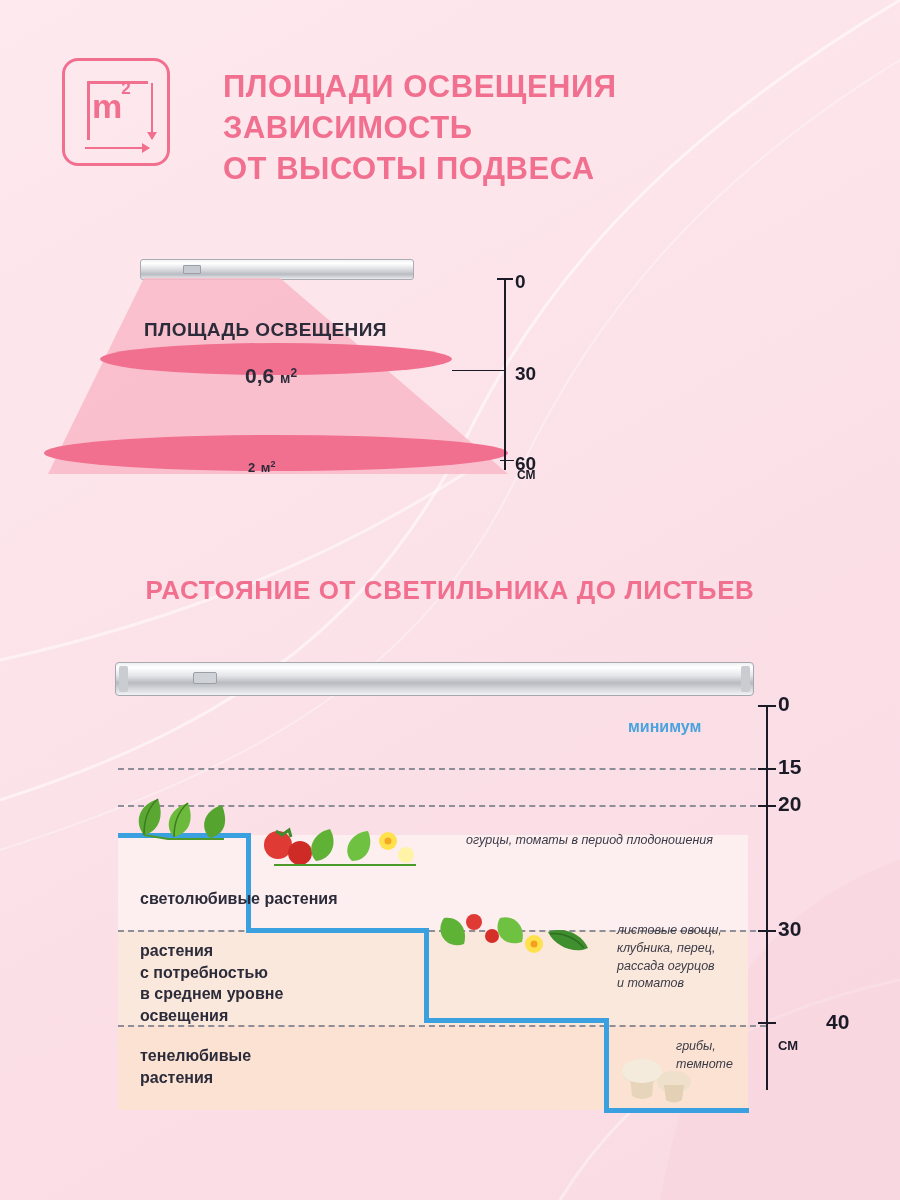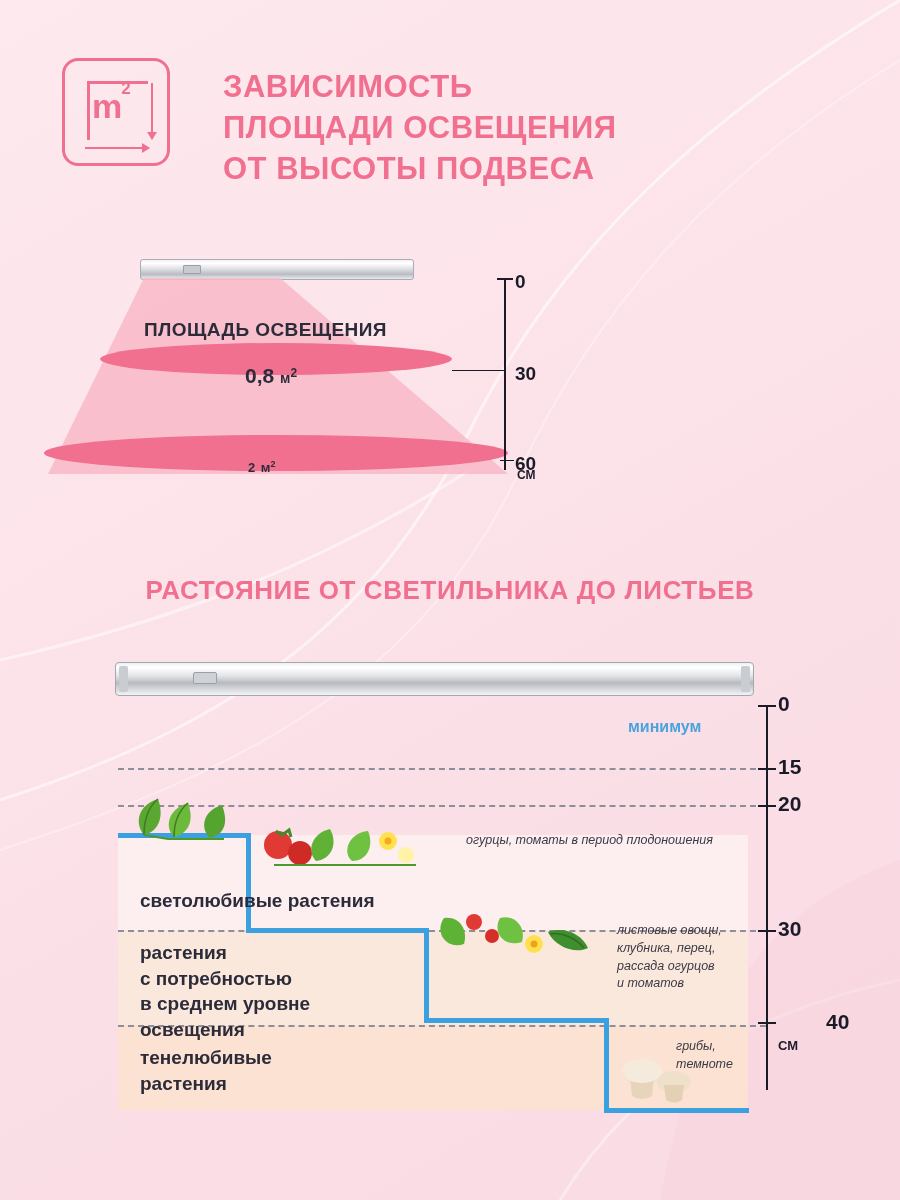--- a/index.html
+++ b/index.html
@@ -62,21 +62,21 @@
   .band-b{top:280px;height:95px;background:#fbe8dc;}
   .band-c{top:375px;height:85px;background:#fbe2d2;}
 
   .dash{position:absolute;left:118px;width:648px;border-top:2px dashed #8e8e99;}
   .ruler2{position:absolute;left:766px;top:55px;width:2px;height:385px;background:#1b1b28;}
   .r2tk{position:absolute;left:758px;width:18px;height:2px;background:#1b1b28;}
   .r2lab{position:absolute;font-size:21px;font-weight:bold;color:#1b1b28;}
   .r2cm{position:absolute;left:778px;top:388px;font-size:13px;font-weight:bold;color:#1b1b28;}
   .minlab{position:absolute;left:628px;top:68px;font-size:16px;font-weight:bold;color:#4aa3dd;}
   .step{position:absolute;background:#3aa0e0;}
-  .zonelab{position:absolute;font-size:19px;font-weight:bold;color:#2b2b3a;line-height:1.35;}
+  .zonelab{position:absolute;font-size:16px;font-weight:bold;color:#2b2b3a;line-height:1.35;}
   .capt{position:absolute;font-size:12.5px;font-style:italic;color:#3a3a46;line-height:1.42;}
 
   .leaf,.plant{position:absolute;}
 </style>
 </head>
 <body>
 
 <svg class="bg-swoosh sw1" viewBox="0 0 900 1200">
   <path d="M900 0 C 700 120, 560 250, 470 430 C 380 610, 250 720, 0 800" fill="none" stroke="#ffffff" stroke-opacity=".55" stroke-width="3"></path>
   <path d="M900 60 C 720 170, 600 300, 520 470 C 430 660, 280 760, 0 850" fill="none" stroke="#ffffff" stroke-opacity=".35" stroke-width="2"></path>
@@ -86,41 +86,41 @@
 </svg>
 
 <div class="header">
   <div class="m2-badge">
     <div class="m2-inner"></div>
     <div class="m2-text"><span>m</span><sup>2</sup></div>
     <div class="arrow-b"></div>
     <div class="arrow-r"></div>
   </div>
   <div class="title">
+    <div>ПЛОЩАДИ ОСВЕЩЕНИЯ</div>
     <div>ЗАВИСИМОСТЬ</div>
-    <div>ПЛОЩАДИ ОСВЕЩЕНИЯ</div>
     <div>ОТ ВЫСОТЫ ПОДВЕСА</div>
   </div>
 </div>
 
 <div class="sec1">
 
   <div class="lamp1">
       <div class="chip"></div>
     </div>
 
   <svg class="cone" viewBox="0 0 460 196">
     <polygon points="96,0 232,0 460,196 0,196" fill="#f9b9c8" fill-opacity=".85"></polygon>
   </svg>
 
   <div class="ell1"></div>
   <div class="ell2"></div>
 
   <div class="lab-area">ПЛОЩАДЬ ОСВЕЩЕНИЯ</div>
-  <div class="val1"><span>0,8</span> <span style="font-size:14px"><span>м</span><sup>2</sup></span></div>
+  <div class="val1"><span>0,6</span> <span style="font-size:14px"><span>м</span><sup>2</sup></span></div>
   <div class="val2"><span>2</span> <span><span>м</span><sup style="font-size:9px">2</sup></span></div>
 
   <div class="lead1"></div>
   <div class="lead2"></div>
 
   <div class="ruler1">
     <div class="axis"></div>
     <div class="tk" style="top:0"></div>
     <div class="tks" style="top:31"></div>
     <div class="tks" style="top:62"></div>

